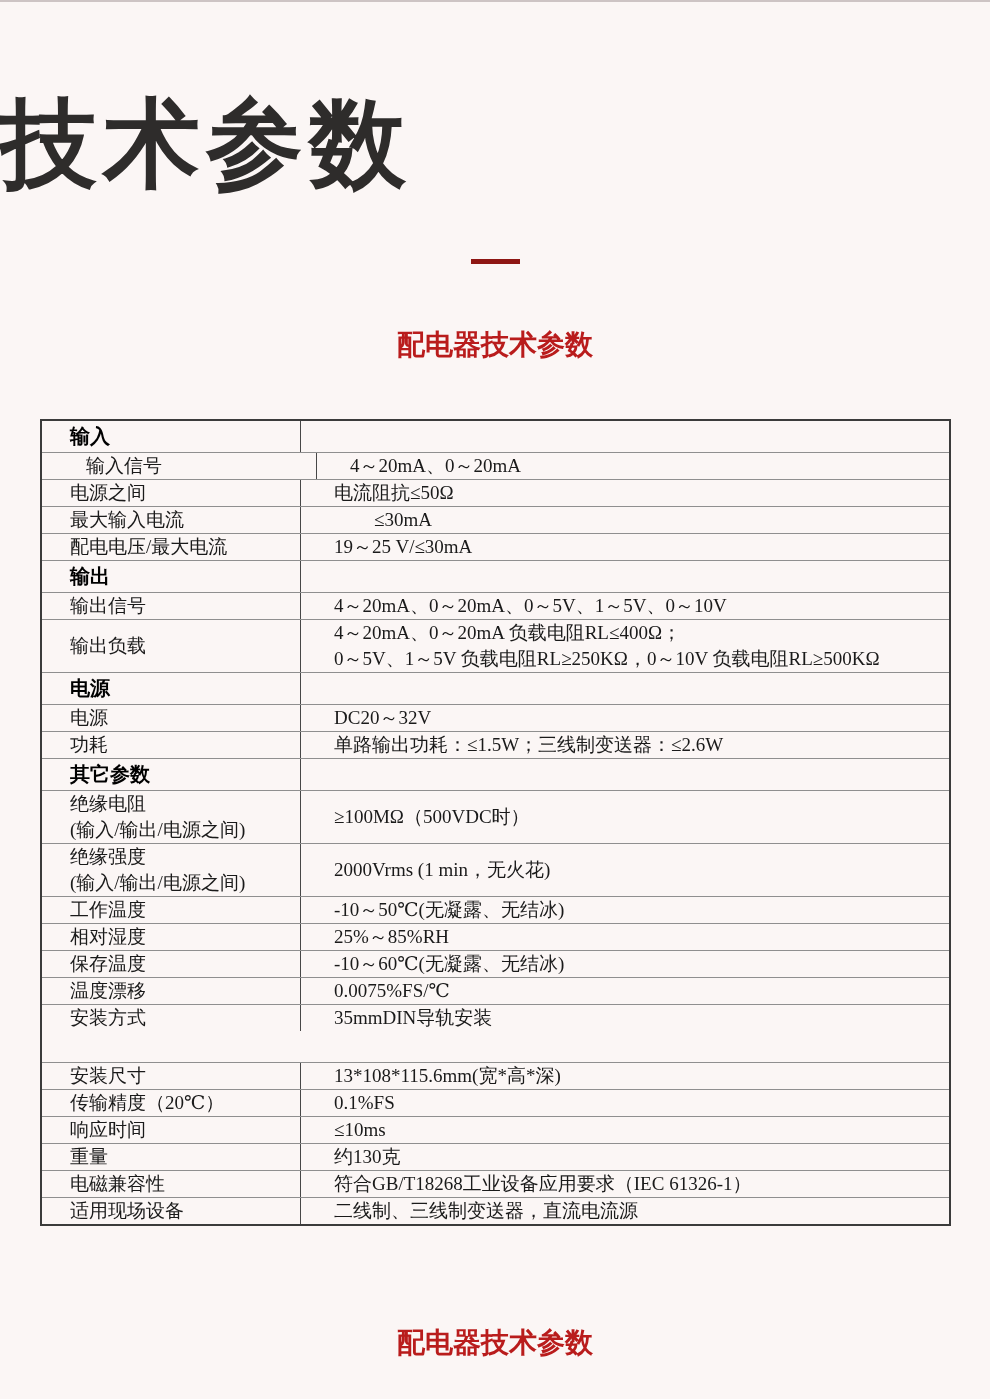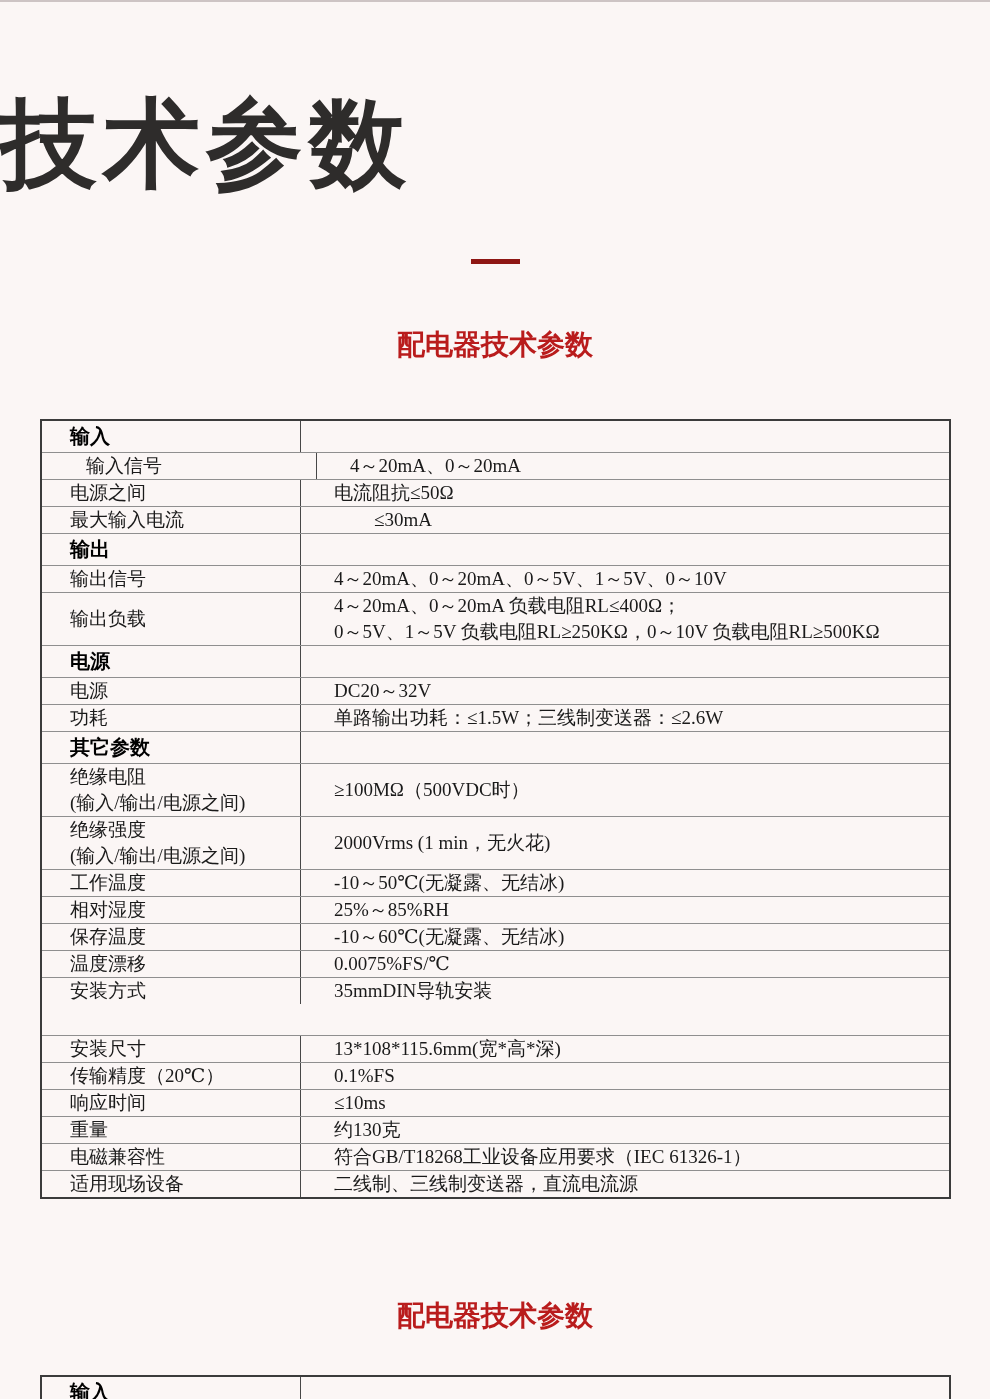--- a/index.html
+++ b/index.html
@@ -126,20 +126,28 @@
       </div>
     </div>
     <div class="trow" style="height: 26px; gap: 40px;">
       <div class="cell lcell">
         <div class="line">最大输入电流</div>
       </div>
       <div class="cell vcell">
         <div class="line">≤30mA</div>
       </div>
     </div>
+    <div class="trow" style="height: 26px;">
+      <div class="cell lcell">
+        <div class="line">配电电压/最大电流</div>
+      </div>
+      <div class="cell vcell">
+        <div class="line">19～25 V/≤30mA</div>
+      </div>
+    </div>
     <div class="trow thead" style="height: 31px;">
       <div class="cell lcell">
         <div class="line" style="line-height: 31px; height: 31px;">输出</div>
       </div>
       <div class="cell vcell">
         <div class="line"></div>
       </div>
     </div>
     <div class="trow" style="height: 26px;">
       <div class="cell lcell">

